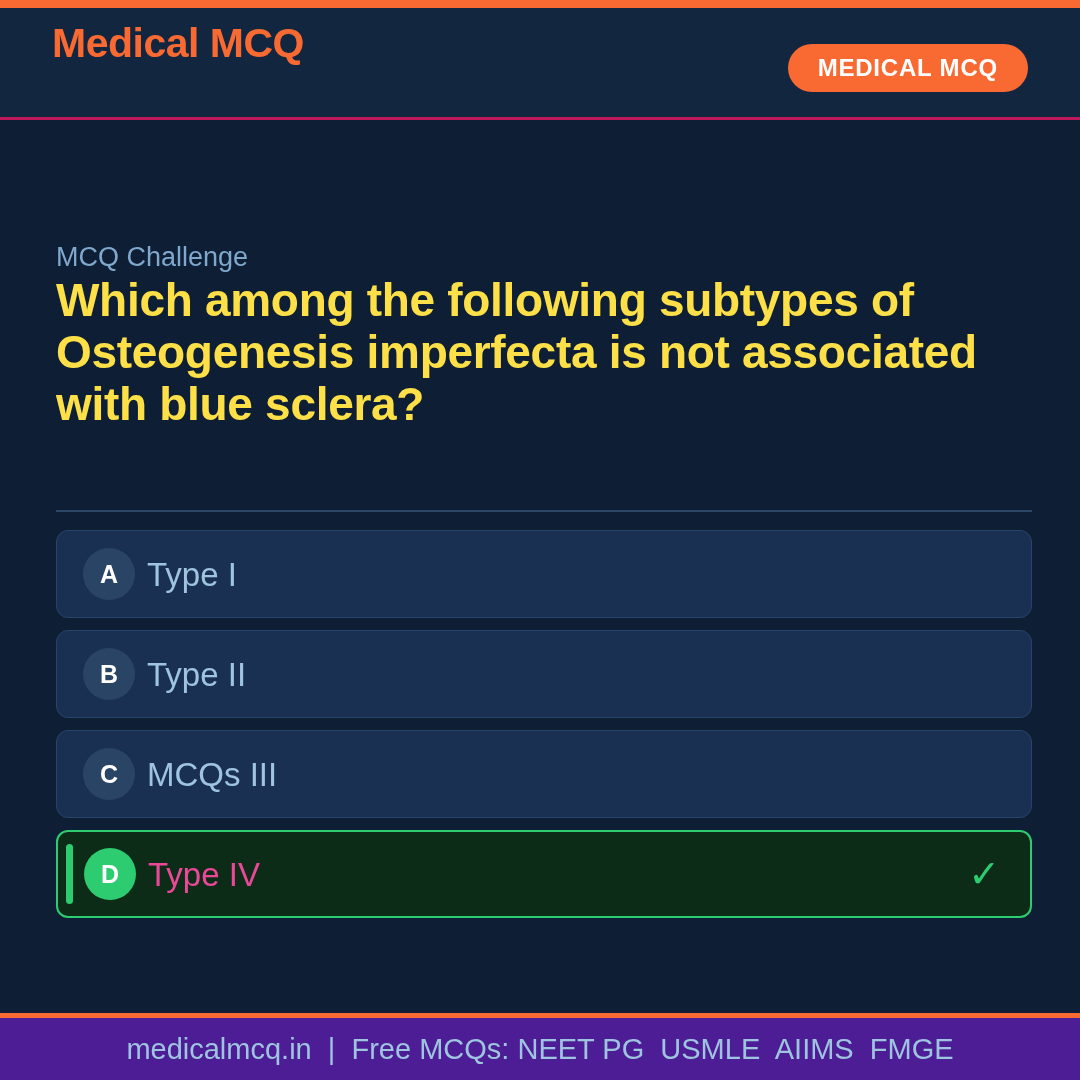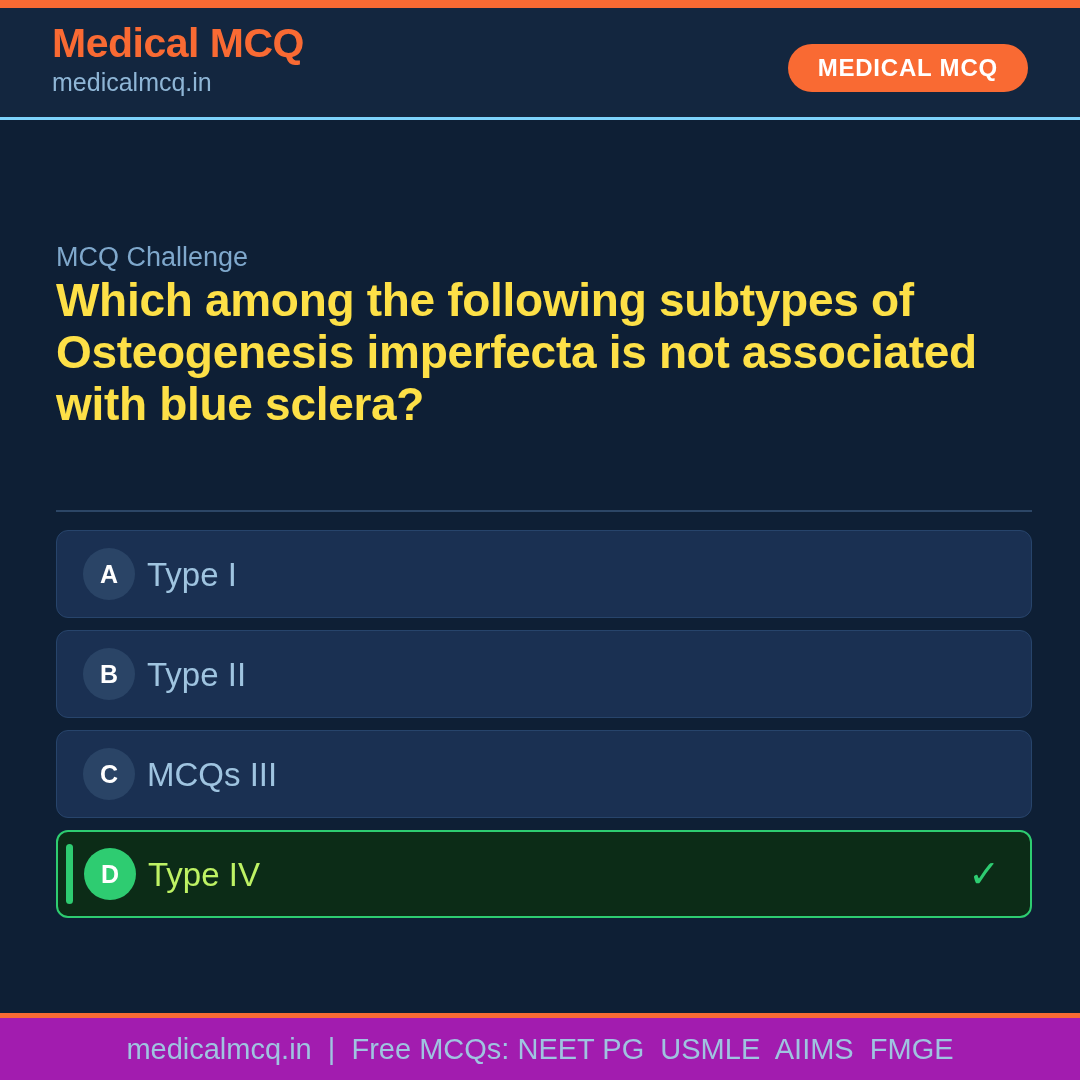--- a/index.html
+++ b/index.html
@@ -24,21 +24,21 @@
     background: #f96a33;
   }
 
   
   .header {
     position: absolute;
     top: 8px; left: 0;
     width: 1080px;
     height: 112px;
     background: #13263f;
-    border-bottom: 3px solid #7dd3fc;
+    border-bottom: 3px solid #be185d;
     box-sizing: border-box;
   }
   .brand {
     position: absolute;
     left: 52px;
     top: 14px;
   }
   .brand-title {
     font-size: 41px;
     font-weight: bold;
@@ -161,33 +161,33 @@
     bottom: 12px;
     width: 7px;
     border-radius: 4px;
     background: #2ecc71;
   }
   .option.correct .badge {
     background: #2ecc71;
     margin-left: 26px;
   }
   .option.correct .opt-text {
-    color: #bef264;
+    color: #ec4899;
   }
   .option.correct .check {
     display: block;
   }
 
   
   .footer {
     position: absolute;
     bottom: 0; left: 0;
     width: 1080px;
     height: 67px;
-    background: #a21caf;
+    background: #4c1d95;
     border-top: 5px solid #f96a33;
     box-sizing: border-box;
     display: flex;
     align-items: center;
     justify-content: center;
   }
   .footer-text {
     font-size: 29px;
     color: #9fc4e0;
     line-height: 1;
@@ -195,21 +195,20 @@
   }
 </style>
 </head>
 <body>
 
 <div class="top-strip"></div>
 
 <div class="header">
   <div class="brand">
     <div class="brand-title">Medical MCQ</div>
-    <div class="brand-sub">medicalmcq.in</div>
   </div>
   <div class="header-badge">MEDICAL MCQ</div>
 </div>
 
 <div class="content">
   <div class="eyebrow">MCQ Challenge</div>
   <div class="question">Which among the following subtypes of Osteogenesis imperfecta is not associated with blue sclera?</div>
   <div class="divider"></div>
 
   <div class="options">

